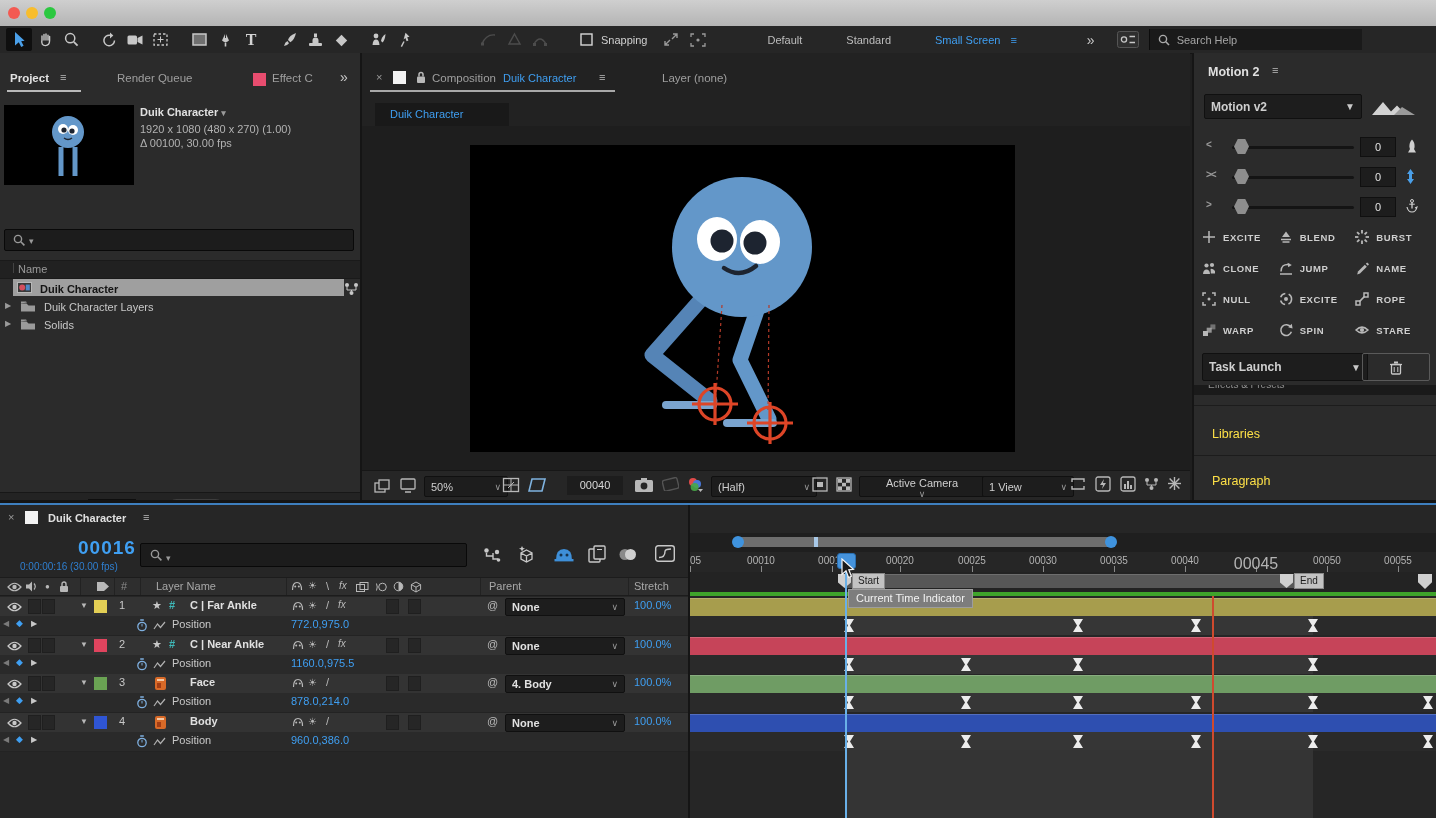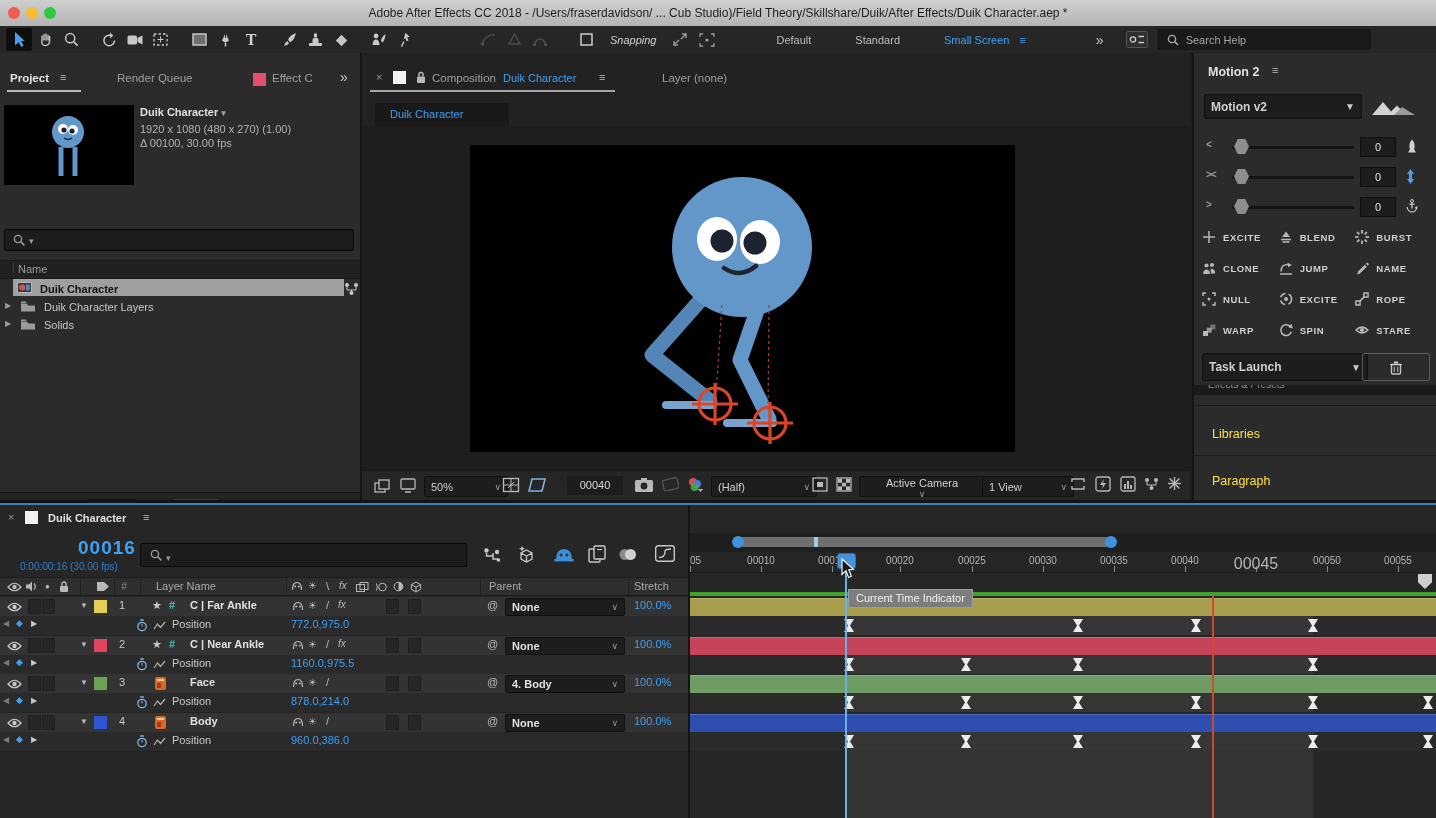--- a/index.html
+++ b/index.html
@@ -52,21 +52,20 @@
 </style>
 </head>
 <body>
 
 <div class="app">
 
   <div class="abs titlebar">
     <div class="abs tl-dot" style="left:8px;background:#f35a52;"></div>
     <div class="abs tl-dot" style="left:26px;background:#f8bd2d;"></div>
     <div class="abs tl-dot" style="left:44px;background:#2bc840;"></div>
-    <div class="abs title-text">Adobe After Effects CC 2018 - /Users/fraserdavidson/ ... Cub Studio)/Field Theory/Skillshare/Duik/After Effects/Duik Character.aep *</div>
   </div>
 
   <div class="abs toolbar">
     <div style="width:6px"></div>
     <div class="tool active">
         <span class="i"><svg width="14" height="17">
             <path d="M3,1 L3,14.5 L6.8,11.3 L9.2,16 L11.6,14.8 L9.2,10.3 L12.6,9.8 Z" fill="#4a9fe8"></path>
           </svg></span>
       </div>
     <div class="tool">
@@ -161,21 +160,21 @@
     <div style="width:10px"></div>
     <span class="i" style="opacity:.38"><svg width="16" height="14">
           <path d="M2,11 Q8,1 14,11" fill="none" stroke="#8a8a8a" stroke-width="1.4"></path>
           <rect x="1" y="10" width="3" height="3" fill="#8a8a8a"></rect>
           <rect x="12" y="10" width="3" height="3" fill="#8a8a8a"></rect>
         </svg></span>
     <div style="width:32px"></div>
     <span class="i"><svg width="13" height="13">
           <rect x="1" y="1" width="11" height="11" fill="none" stroke="#d8d8d8" stroke-width="1.4"></rect>
         </svg></span>
-    <span style="margin-left:17px;color:#d0d0d0;font-style:italic;">Snapping</span>
+    <span style="margin-left:8px;color:#d0d0d0;">Snapping</span>
     <div style="width:16px"></div>
     <span class="i"><svg width="14" height="13">
           <path d="M9,1 H13 V5 M13,1 L8,6 M5,12 H1 V8 M1,12 L6,7" fill="none" stroke="#9a9a9a" stroke-width="1.4"></path>
         </svg></span>
     <div style="width:12px"></div>
     <span class="i"><svg width="16" height="14">
           <path d="M1,4 V1 H4 M12,1 H15 V4 M15,10 V13 H12 M4,13 H1 V10" fill="none" stroke="#9a9a9a" stroke-width="1.3"></path>
           <circle cx="8" cy="7" r="1.6" fill="#9a9a9a"></circle>
         </svg></span>
     <div id="workspaces" style="display:flex;align-items:center;margin-left:40px;">
@@ -921,20 +920,27 @@
           <span style="position: absolute; left: 495px; top: 3px; transform: translateX(-50%); font-size: 10px; color: rgb(180, 180, 180); z-index: 1;">00040</span>
           <div style="position: absolute; left: 495px; top: 14px; width: 1px; height: 6px; background: rgb(138, 138, 138);"></div>
           <span style="position: absolute; left: 566px; top: 3px; transform: translateX(-50%); font-size: 16px; color: rgb(180, 180, 180); z-index: 1;">00045</span>
           <div style="position: absolute; left: 566px; top: 14px; width: 1px; height: 6px; background: rgb(138, 138, 138);"></div>
           <span style="position: absolute; left: 637px; top: 3px; transform: translateX(-50%); font-size: 10px; color: rgb(180, 180, 180); z-index: 1;">00050</span>
           <div style="position: absolute; left: 637px; top: 14px; width: 1px; height: 6px; background: rgb(138, 138, 138);"></div>
           <span style="position: absolute; left: 708px; top: 3px; transform: translateX(-50%); font-size: 10px; color: rgb(180, 180, 180); z-index: 1;">00055</span>
           <div style="position: absolute; left: 708px; top: 14px; width: 1px; height: 6px; background: rgb(138, 138, 138);"></div>
         </div>
 
+      <div class="abs" style="left:0;top:67px;width:746px;height:20px;background:#232323;">
+        <div class="abs" style="left:156px;top:2px;width:473px;height:13px;background:#575757;border-top:1px solid #6e6e6e;"></div>
+        <div class="abs" style="left:148px;top:2px;width:13px;height:14px;background:#cfcfcf;clip-path:polygon(0 0,100% 0,100% 60%,50% 100%,0 60%);"></div>
+        <div class="abs" style="left:590px;top:2px;width:13px;height:14px;background:#cfcfcf;clip-path:polygon(0 0,100% 0,100% 60%,50% 100%,0 60%);"></div>
+        <div class="abs chip" style="left:162px;top:1px;">Start</div>
+        <div class="abs chip" style="left:604px;top:1px;">End</div>
+      </div>
 
       <div class="abs" style="left:0;top:87px;width:746px;height:4px;background:#3fa32b;"></div>
 
       <div id="tl-right-rows" class="abs" style="left:0;top:0;width:746px;height:313px;">
           <div class="abs" style="left: 0px; top: 93px; width: 746px; height: 17px; background: rgb(167, 157, 77); border-top: 1px solid rgba(255, 255, 255, 0.18);"></div>
           <div class="abs" style="left: 0px; top: 111px; width: 746px; height: 19px; background: rgb(42, 42, 42);">
             <div class="abs" style="left:156px;top:0;width:467px;height:19px;background:#363636;"></div>
             <span class="kf" style="left: 154px; top: 3px;"><svg width="10" height="13" viewBox="0 0 10 13">
                 <polygon points="0,0 10,0 6,6.5 10,13 0,13 4,6.5" fill="#ececec"></polygon>
               </svg></span>

